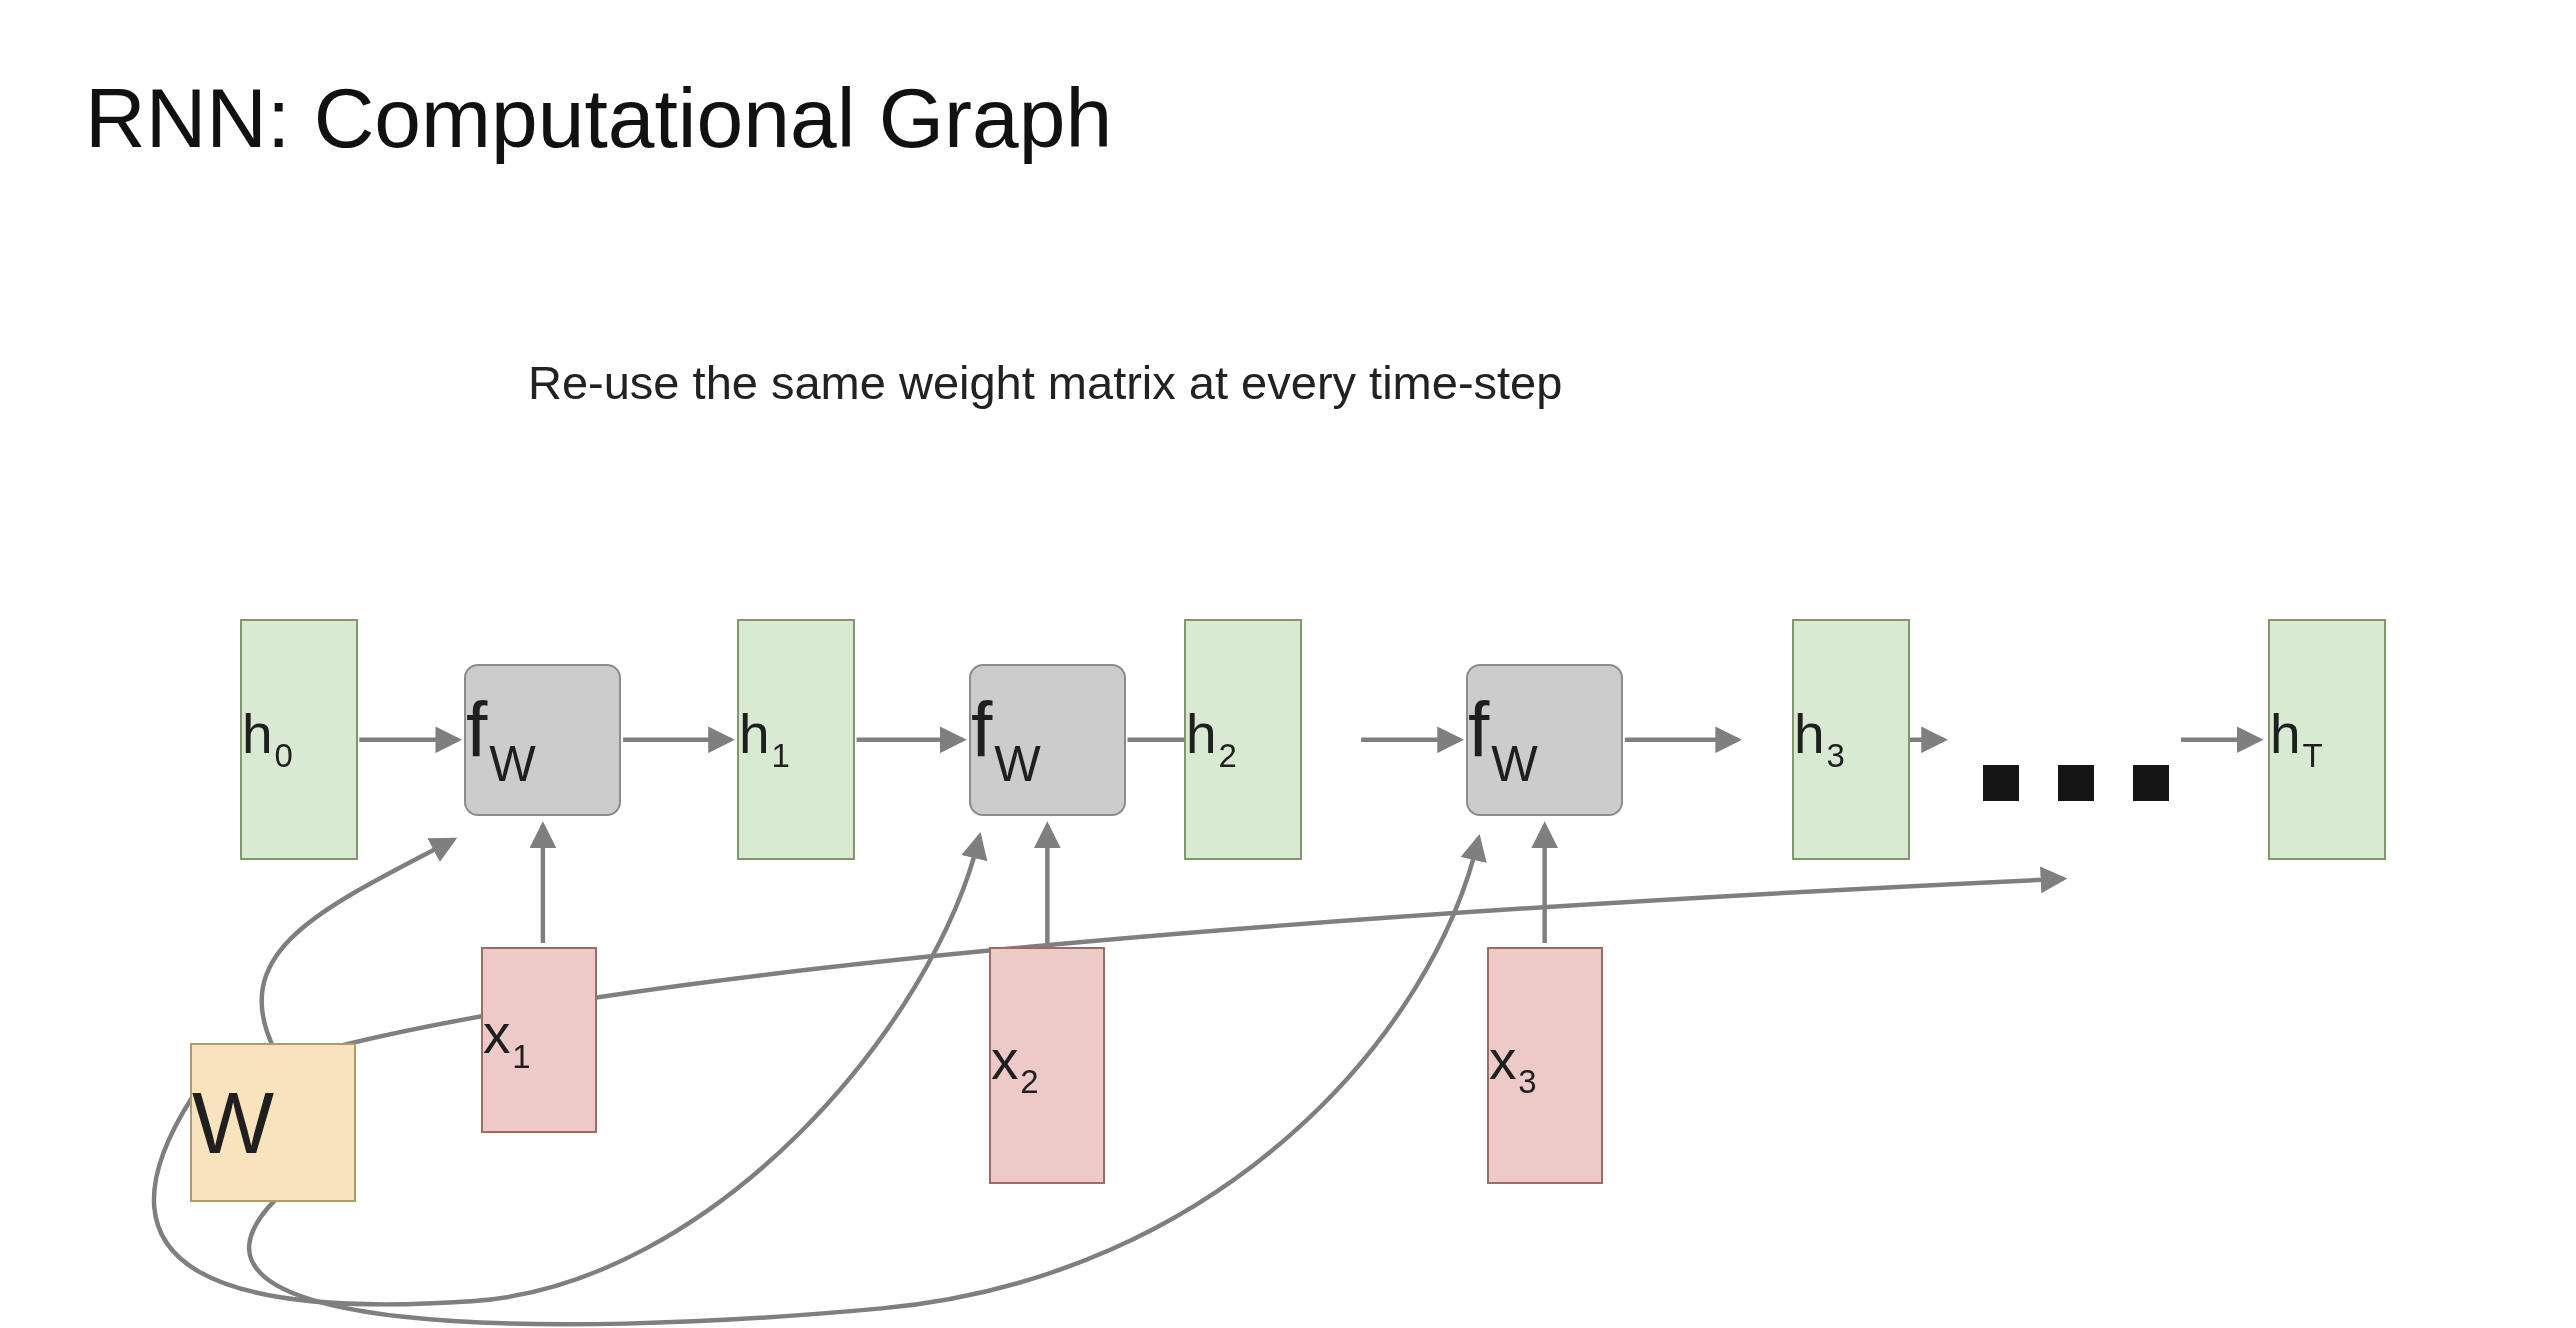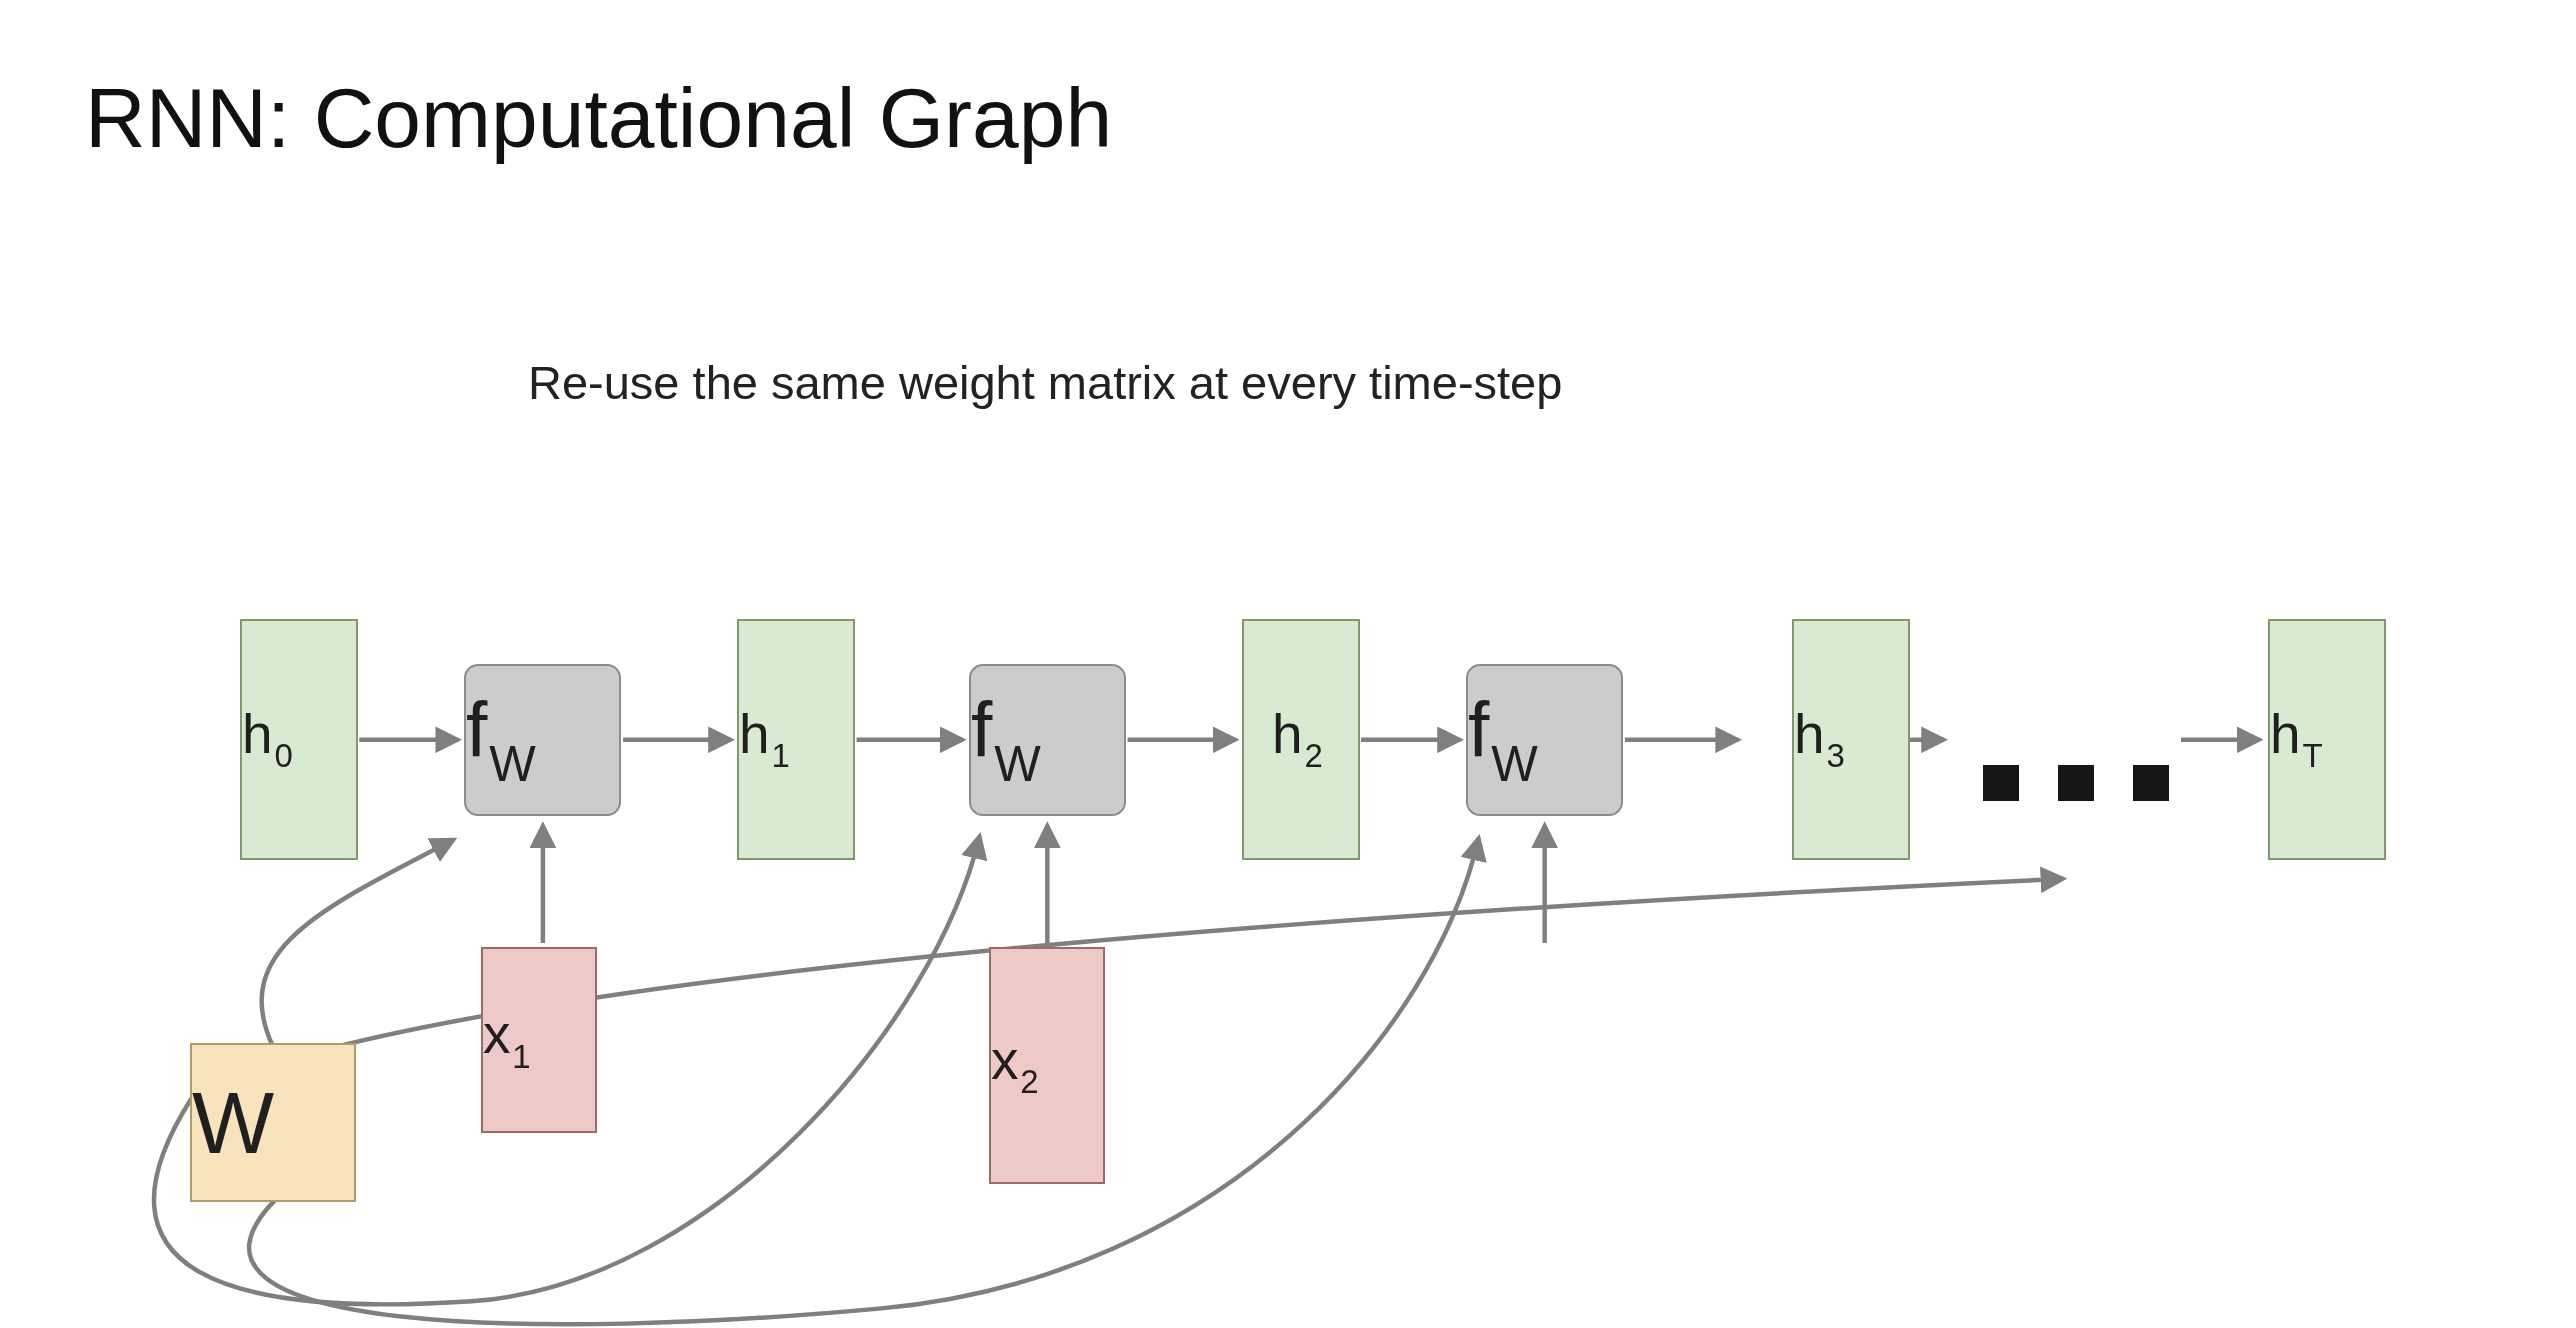--- a/index.html
+++ b/index.html
@@ -114,21 +114,21 @@
       <path d="M 335 1183 C 760 1068 1750 1012 2306 986" marker-end="url(#ah)"></path>
     </g>
   </svg>
 
   <div class="node h" style="left:232px; top:619px; width:118px; height:241px;">
     <span class="label"><span>h</span><span class="sub">0</span></span>
   </div>
   <div class="node h" style="left:729px; top:619px; width:118px; height:241px;">
     <span class="label"><span>h</span><span class="sub">1</span></span>
   </div>
-  <div class="node h" style="left:1234px; top:619px; width:118px; height:241px;padding-left:28px;">
+  <div class="node h" style="left:1176px; top:619px; width:118px; height:241px;">
     <span class="label"><span>h</span><span class="sub">2</span></span>
   </div>
   <div class="node h" style="left:1784px; top:619px; width:118px; height:241px;">
     <span class="label"><span>h</span><span class="sub">3</span></span>
   </div>
   <div class="node h" style="left:2260px; top:619px; width:118px; height:241px;">
     <span class="label"><span>h</span><span class="sub">T</span></span>
   </div>
 
   <div class="node f" style="left:456px; top:664px; width:157px; height:152px;">
@@ -140,20 +140,23 @@
   <div class="node f" style="left:1458px; top:664px; width:157px; height:152px;">
     <span class="label"><span>f</span><span class="sub">W</span></span>
   </div>
 
   <div class="node x" style="left:473px; top:947px; width:116px; height:186px;">
     <span class="label"><span>x</span><span class="sub">1</span></span>
   </div>
   <div class="node x" style="left:981px; top:947px; width:116px; height:237px;">
     <span class="label"><span>x</span><span class="sub">2</span></span>
   </div>
+  <div class="node x" style="left:1479px; top:947px; width:116px; height:237px;">
+    <span class="label"><span>x</span><span class="sub">3</span></span>
+  </div>
 
   <div class="node w" style="left:182px; top:1043px; width:166px; height:159px;">
     <span class="label"><span>W</span></span>
   </div>
 
   <div class="dots" aria-label="...">
     <span class="dot"></span>
     <span class="dot"></span>
     <span class="dot"></span>
   </div>

